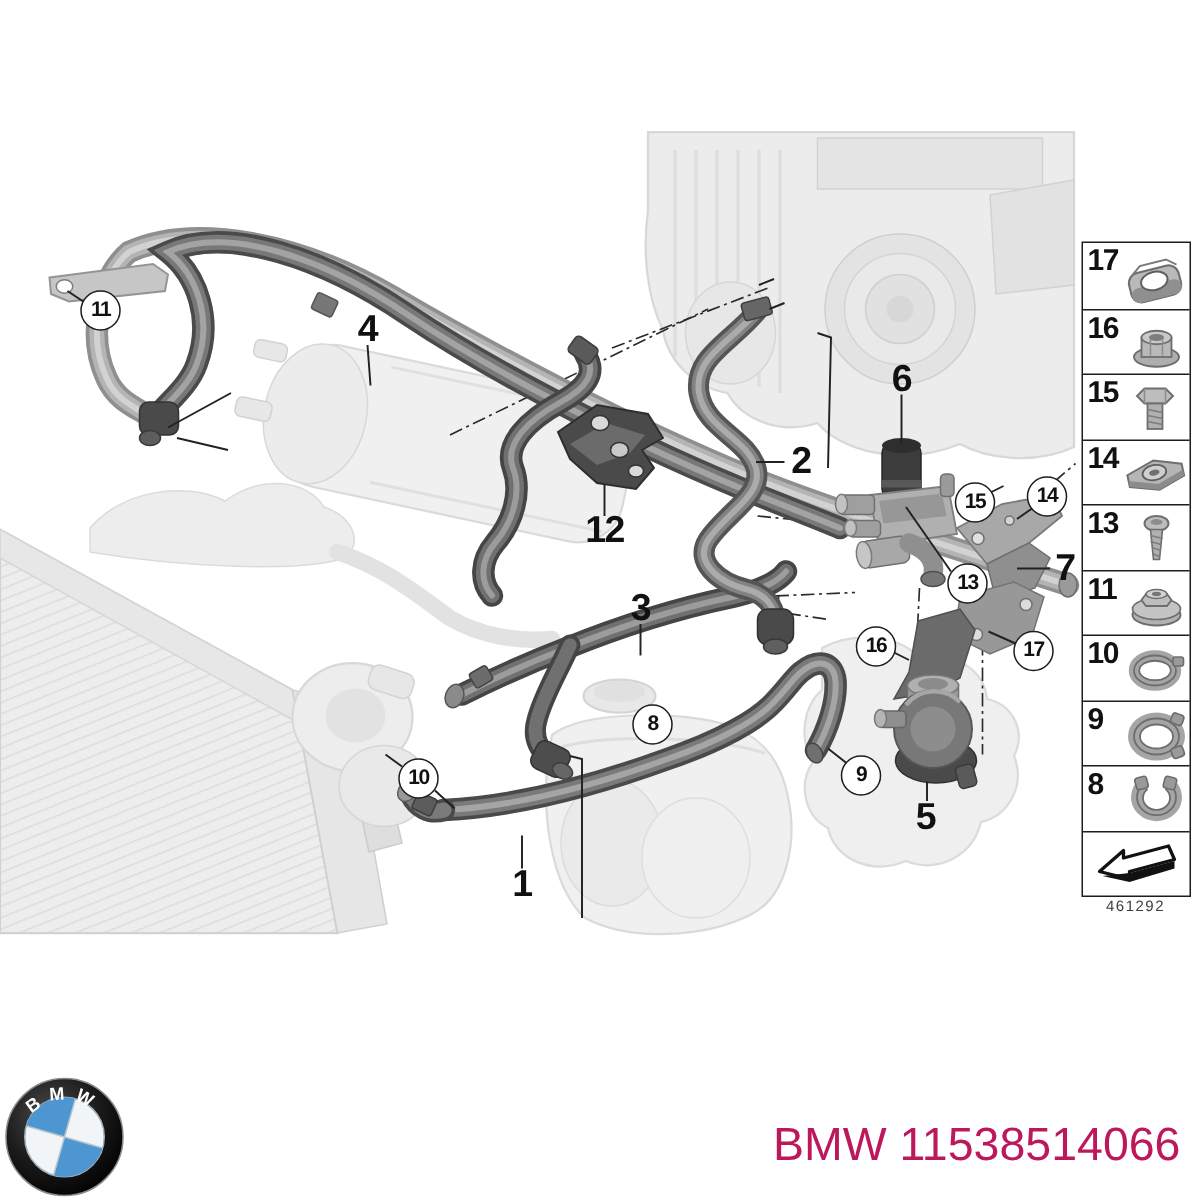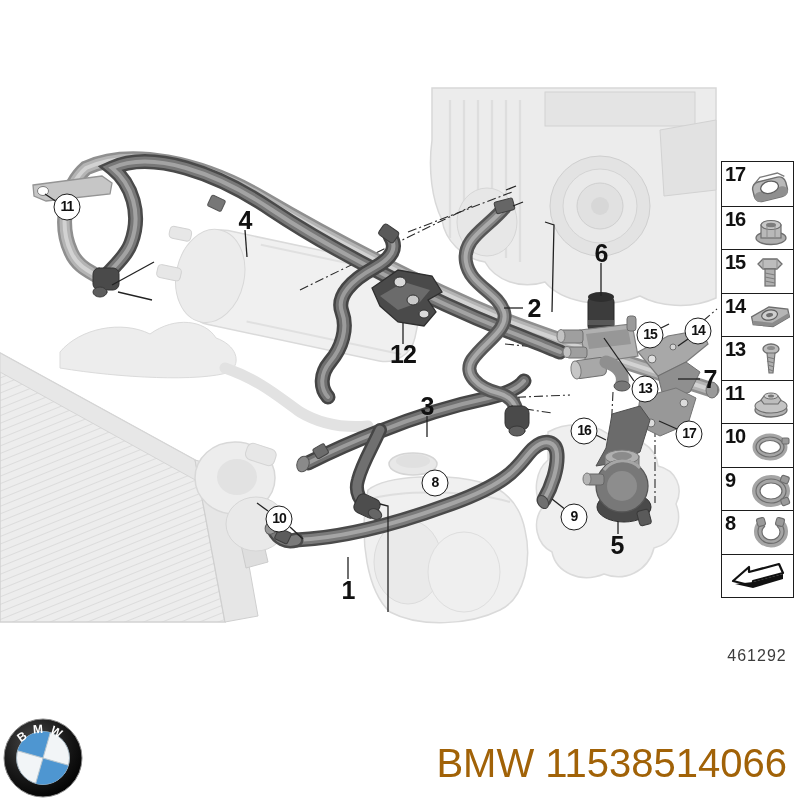--- a/index.html
+++ b/index.html
@@ -15,25 +15,25 @@
   .callout.circled{width:25px;height:25px;line-height:23px;border:1.8px solid #1d1d1d;
                    border-radius:50%;background:#fff;font-size:14px;letter-spacing:-1px;}
 
   
   #legend{position:absolute;left:721px;top:161px;width:71px;border:1.6px solid #1d1d1d;background:#fff;}
   .legend-cell{position:relative;height:43.5px;box-sizing:border-box;}
   .legend-cell + .legend-cell{border-top:1.4px solid #1d1d1d;}
   .legend-num{position:absolute;left:3px;top:1px;font-size:20px;font-weight:bold;color:#111;letter-spacing:-1px;}
   .legend-icon{position:absolute;right:0px;bottom:1px;}
   #diagram-number{position:absolute;left:714px;top:599px;width:86px;text-align:center;
-                  font-size:16px;color:#3c3c3c;letter-spacing:1px;margin-top:48px;}
+                  font-size:10px;color:#3c3c3c;letter-spacing:1px;}
 
   
   #footer-logo{position:absolute;left:2px;top:717px;}
-  #part-number{position:absolute;right:13px;top:741px;font-size:40px;color:#a16207;
+  #part-number{position:absolute;right:13px;top:741px;font-size:31px;color:#be185d;
                letter-spacing:0px;line-height:44px;}
 </style>
 </head>
 <body>
 
 <div id="stage">
 
 <svg id="diagram-svg" width="800" height="690" viewBox="0 0 800 690" xmlns="http://www.w3.org/2000/svg">
   <defs>
     <pattern id="fins" width="7" height="7" patternTransform="rotate(68)" patternUnits="userSpaceOnUse">

